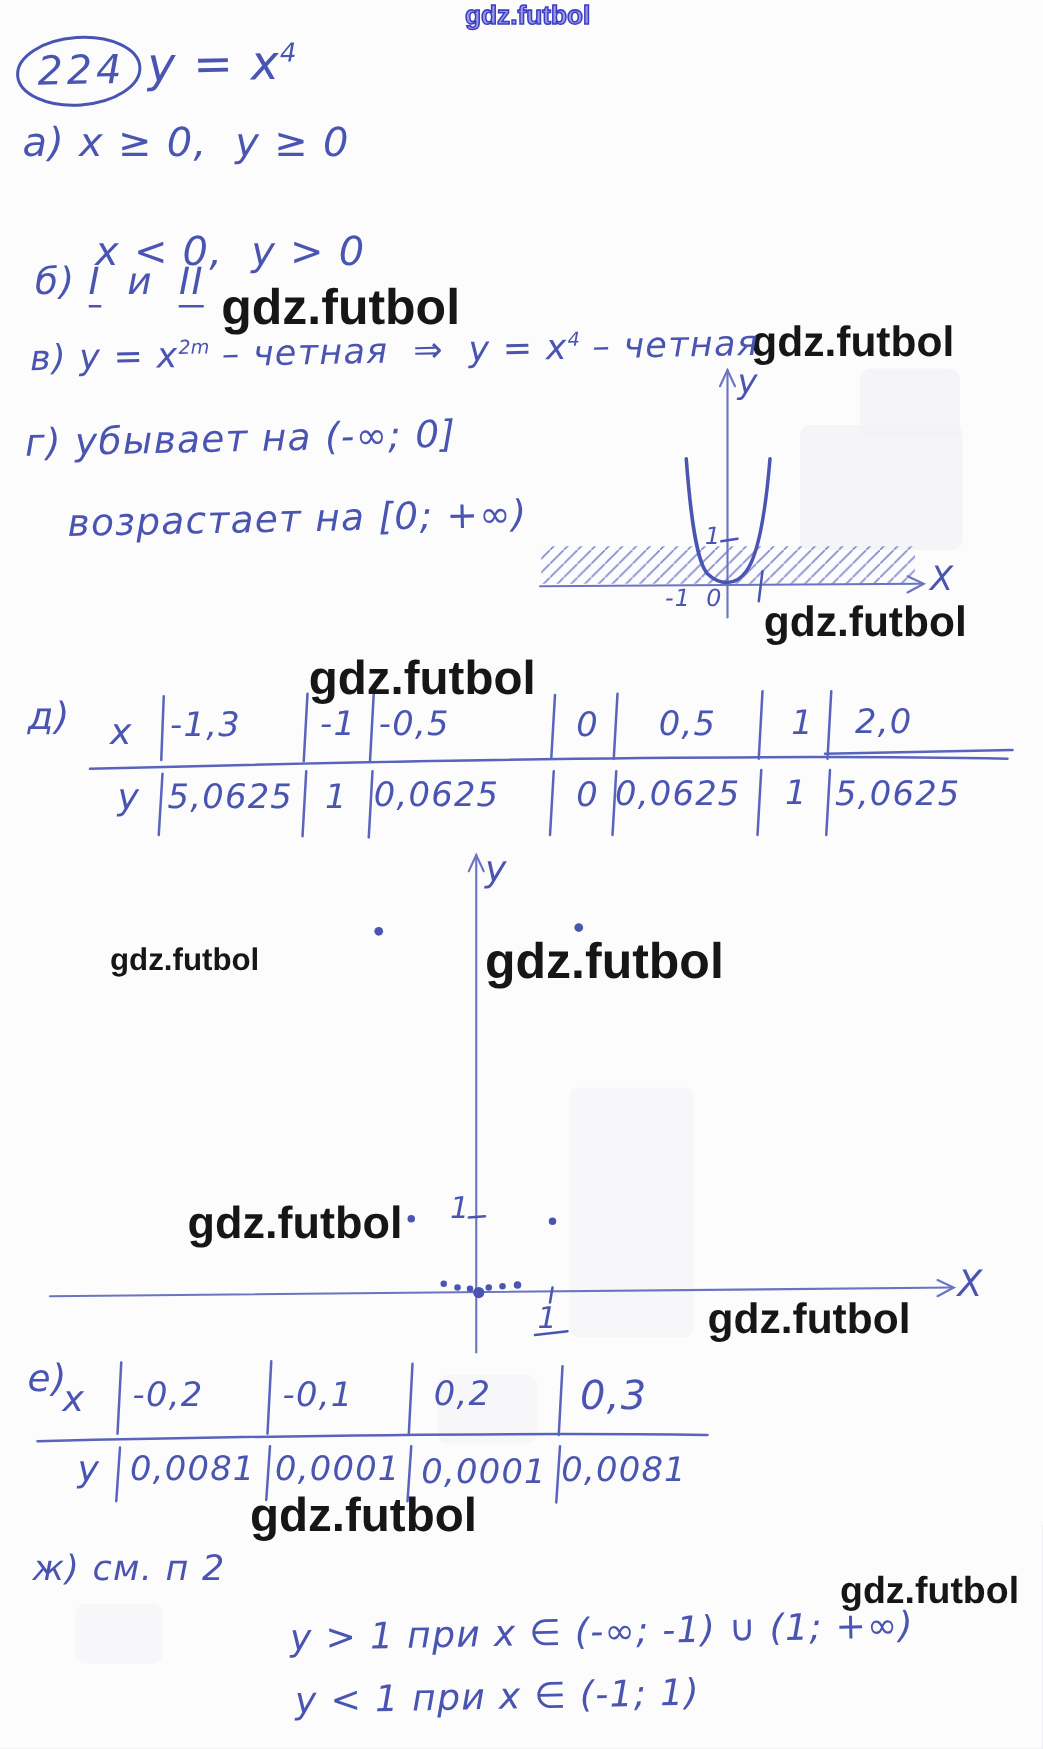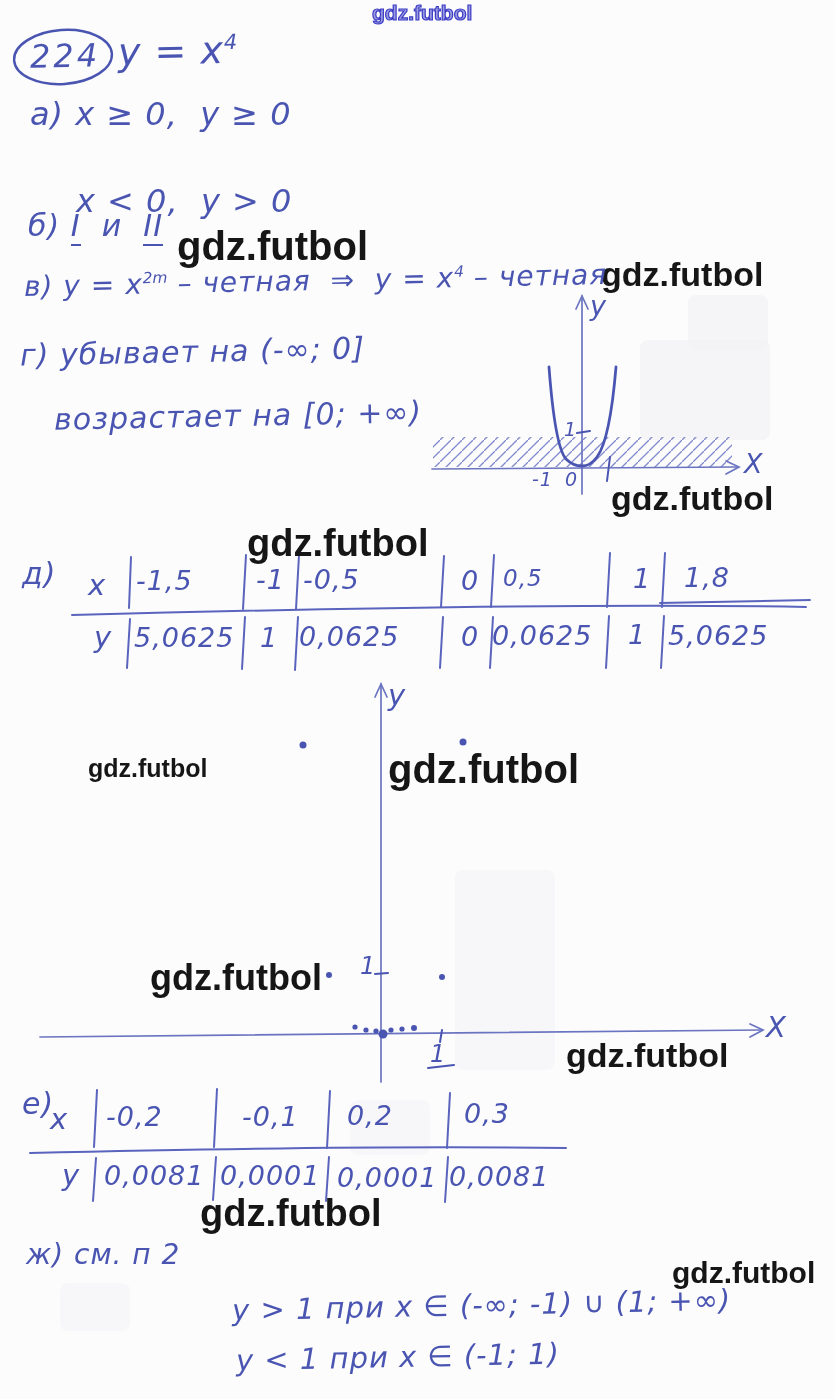--- a/index.html
+++ b/index.html
@@ -97,68 +97,68 @@
   <div class="wm semi" style="left:88px;top:756px;font-size:25px;">gdz.futbol</div>
   <div class="wm" style="left:388px;top:749px;font-size:40px;">gdz.futbol</div>
   <div class="wm" style="left:150px;top:960px;font-size:36px;">gdz.futbol</div>
   <div class="wm" style="left:566px;top:1038px;font-size:34px;">gdz.futbol</div>
   <div class="wm" style="left:200px;top:1194px;font-size:38px;">gdz.futbol</div>
   <div class="wm semi" style="left:672px;top:1258px;font-size:30px;">gdz.futbol</div>
 
   <div class="hw tilt1" style="left:30px;top:40px;font-size:32px;letter-spacing:3px;">224</div>
   <div class="hw tilt1" style="left:118px;top:32px;font-size:38px;"><span>у = х</span><sup>4</sup></div>
 
-  <div class="hw" style="left:18px;top:98px;font-size:32px;margin-left:12px;">а) х ≥ 0,  у ≥ 0</div>
+  <div class="hw" style="left:18px;top:98px;font-size:32px;">а) х ≥ 0,  у ≥ 0</div>
   <div class="hw" style="left:76px;top:152px;font-size:32px;margin-top:33px;">х &lt; 0,  у &gt; 0</div>
 
   <div class="hw" style="left:28px;top:210px;font-size:30px;"><span>б)</span><span> </span><span class="uline">I</span><span>  </span><span>и</span><span>  </span><span class="uline">II</span></div>
 
   <div class="hw tilt1" style="left:24px;top:266px;font-size:28px;"><span>в) у = х</span><sup>2m</sup><span> – четная  ⇒  у = х</span><sup>4</sup><span> – четная</span></div>
 
   <div class="hw tilt1" style="left:20px;top:336px;font-size:30px;">г) убывает на (-∞; 0]</div>
   <div class="hw tilt1" style="left:54px;top:400px;font-size:30px;">возрастает на [0; +∞)</div>
 
   <div class="hw" style="left:590px;top:292px;font-size:27px;">y</div>
   <div class="hw" style="left:744px;top:450px;font-size:27px;">X</div>
   <div class="hw" style="left:564px;top:420px;font-size:19px;">1</div>
   <div class="hw" style="left:532px;top:470px;font-size:19px;">-1</div>
   <div class="hw" style="left:565px;top:470px;font-size:19px;">0</div>
 
   <div class="hw" style="left:22px;top:558px;font-size:30px;">д)</div>
   <div>
     <span class="hw" style="left:88px;top:570px;font-size:29px;">х</span>
-    <span class="hw" style="left:136px;top:567px;font-size:27px;">-1,5</span>
+    <span class="hw" style="left:136px;top:567px;font-size:27px;">-1,3</span>
     <span class="hw" style="left:256px;top:566px;font-size:27px;">-1</span>
     <span class="hw" style="left:303px;top:566px;font-size:27px;">-0,5</span>
     <span class="hw" style="left:461px;top:567px;font-size:27px;">0</span>
-    <span class="hw" style="left:503px;top:566px;font-size:23px;">0,5</span>
+    <span class="hw" style="left:527px;top:566px;font-size:27px;">0,5</span>
     <span class="hw" style="left:633px;top:565px;font-size:27px;">1</span>
-    <span class="hw" style="left:684px;top:564px;font-size:27px;">1,8</span>
+    <span class="hw" style="left:684px;top:564px;font-size:27px;">2,0</span>
     <span class="hw" style="left:94px;top:622px;font-size:29px;">у</span>
     <span class="hw" style="left:134px;top:624px;font-size:27px;">5,0625</span>
     <span class="hw" style="left:260px;top:624px;font-size:27px;">1</span>
     <span class="hw" style="left:299px;top:623px;font-size:27px;">0,0625</span>
     <span class="hw" style="left:461px;top:623px;font-size:27px;">0</span>
     <span class="hw" style="left:492px;top:622px;font-size:27px;">0,0625</span>
     <span class="hw" style="left:628px;top:621px;font-size:27px;">1</span>
     <span class="hw" style="left:668px;top:622px;font-size:27px;">5,0625</span>
   </div>
 
   <div class="hw" style="left:388px;top:680px;font-size:29px;">y</div>
   <div class="hw" style="left:766px;top:1012px;font-size:29px;">X</div>
   <div class="hw" style="left:360px;top:954px;font-size:24px;">1</div>
   <div class="hw" style="left:430px;top:1042px;font-size:24px;">1</div>
 
   <div class="hw" style="left:22px;top:1088px;font-size:30px;">е)</div>
   <div>
     <span class="hw" style="left:50px;top:1104px;font-size:29px;">х</span>
     <span class="hw" style="left:106px;top:1103px;font-size:27px;">-0,2</span>
-    <span class="hw" style="left:242px;top:1103px;font-size:27px;">-0,1</span>
+    <span class="hw" style="left:226px;top:1103px;font-size:27px;">-0,1</span>
     <span class="hw" style="left:347px;top:1102px;font-size:27px;">0,2</span>
-    <span class="hw" style="left:464px;top:1100px;font-size:27px;">0,3</span>
+    <span class="hw" style="left:464px;top:1100px;font-size:32px;">0,3</span>
     <span class="hw" style="left:62px;top:1160px;font-size:29px;">у</span>
     <span class="hw" style="left:104px;top:1162px;font-size:27px;">0,0081</span>
     <span class="hw" style="left:220px;top:1162px;font-size:27px;">0,0001</span>
     <span class="hw" style="left:337px;top:1164px;font-size:27px;">0,0001</span>
     <span class="hw" style="left:449px;top:1163px;font-size:27px;">0,0081</span>
   </div>
 
   <div class="hw" style="left:26px;top:1240px;font-size:28px;">ж) см. п 2</div>
   <div class="hw tilt1" style="left:232px;top:1290px;font-size:29px;">у &gt; 1 при х ∈ (-∞; -1) ∪ (1; +∞)</div>
   <div class="hw tilt1" style="left:236px;top:1342px;font-size:29px;">у &lt; 1 при х ∈ (-1; 1)</div>

